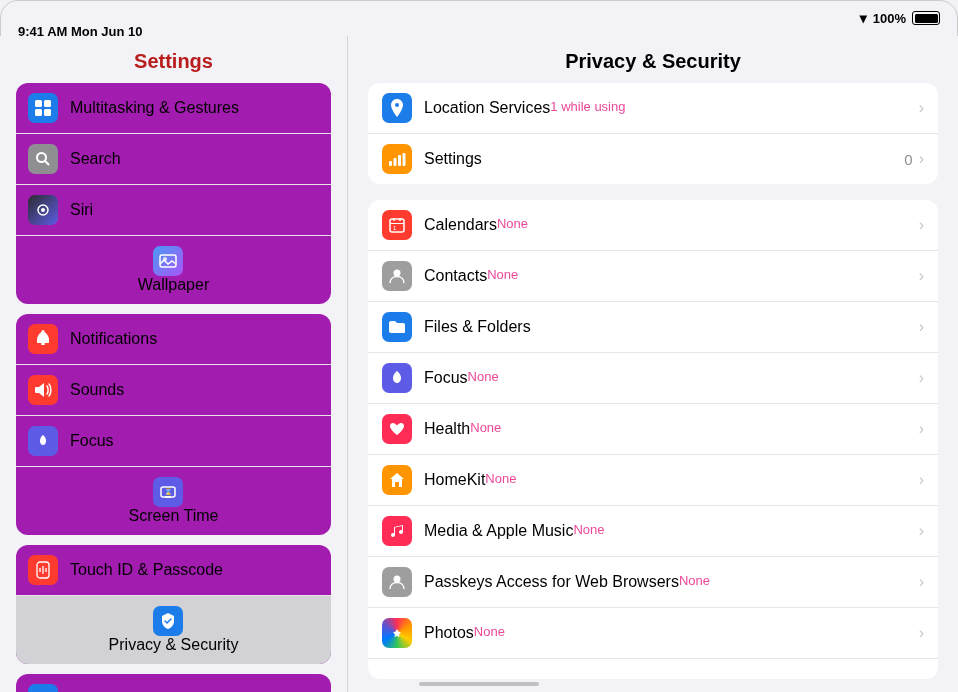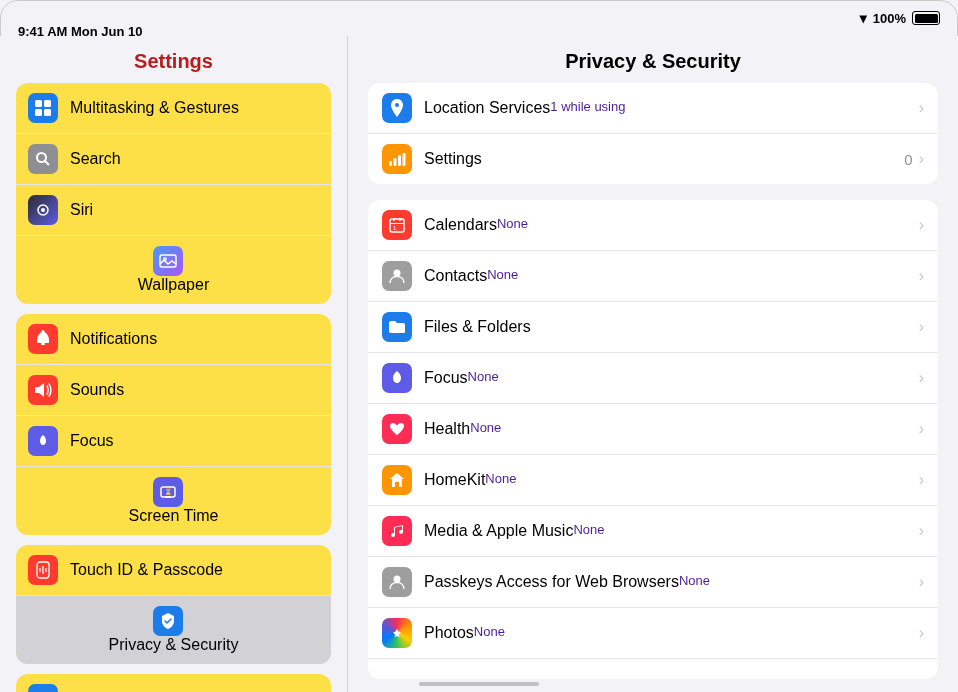--- a/index.html
+++ b/index.html
@@ -83,21 +83,21 @@
       font-weight: 700;
       color: #b91c1c;
       text-align: center;
     }
     .sidebar-content {
       overflow-y: auto;
       flex: 1;
       padding: 0 16px;
     }
     .sidebar-group {
-      background: #fde047;
+      background: #a21caf;
       border-radius: 12px;
       margin-bottom: 10px;
       overflow: hidden;
     }
     .sidebar-item {
       display: flex;
       align-items: center;
       padding: 10px 12px;
       cursor: pointer;
       border-bottom: 0.5px solid #e5e5ea;
@@ -173,21 +173,21 @@
     .detail-text {
       flex: 1;
       display: flex;
     }
     .detail-title {
       font-size: 16px;
       color: #000;
     }
     .detail-sub {
       font-size: 13px;
-      color: #4c1d95;
+      color: #ec4899;
     }
     .detail-right {
       display: flex;
       align-items: center;
       gap: 6px;
       color: #8e8e93;
       font-size: 15px;
     }
     .chevron {
       color: #c7c7cc;

